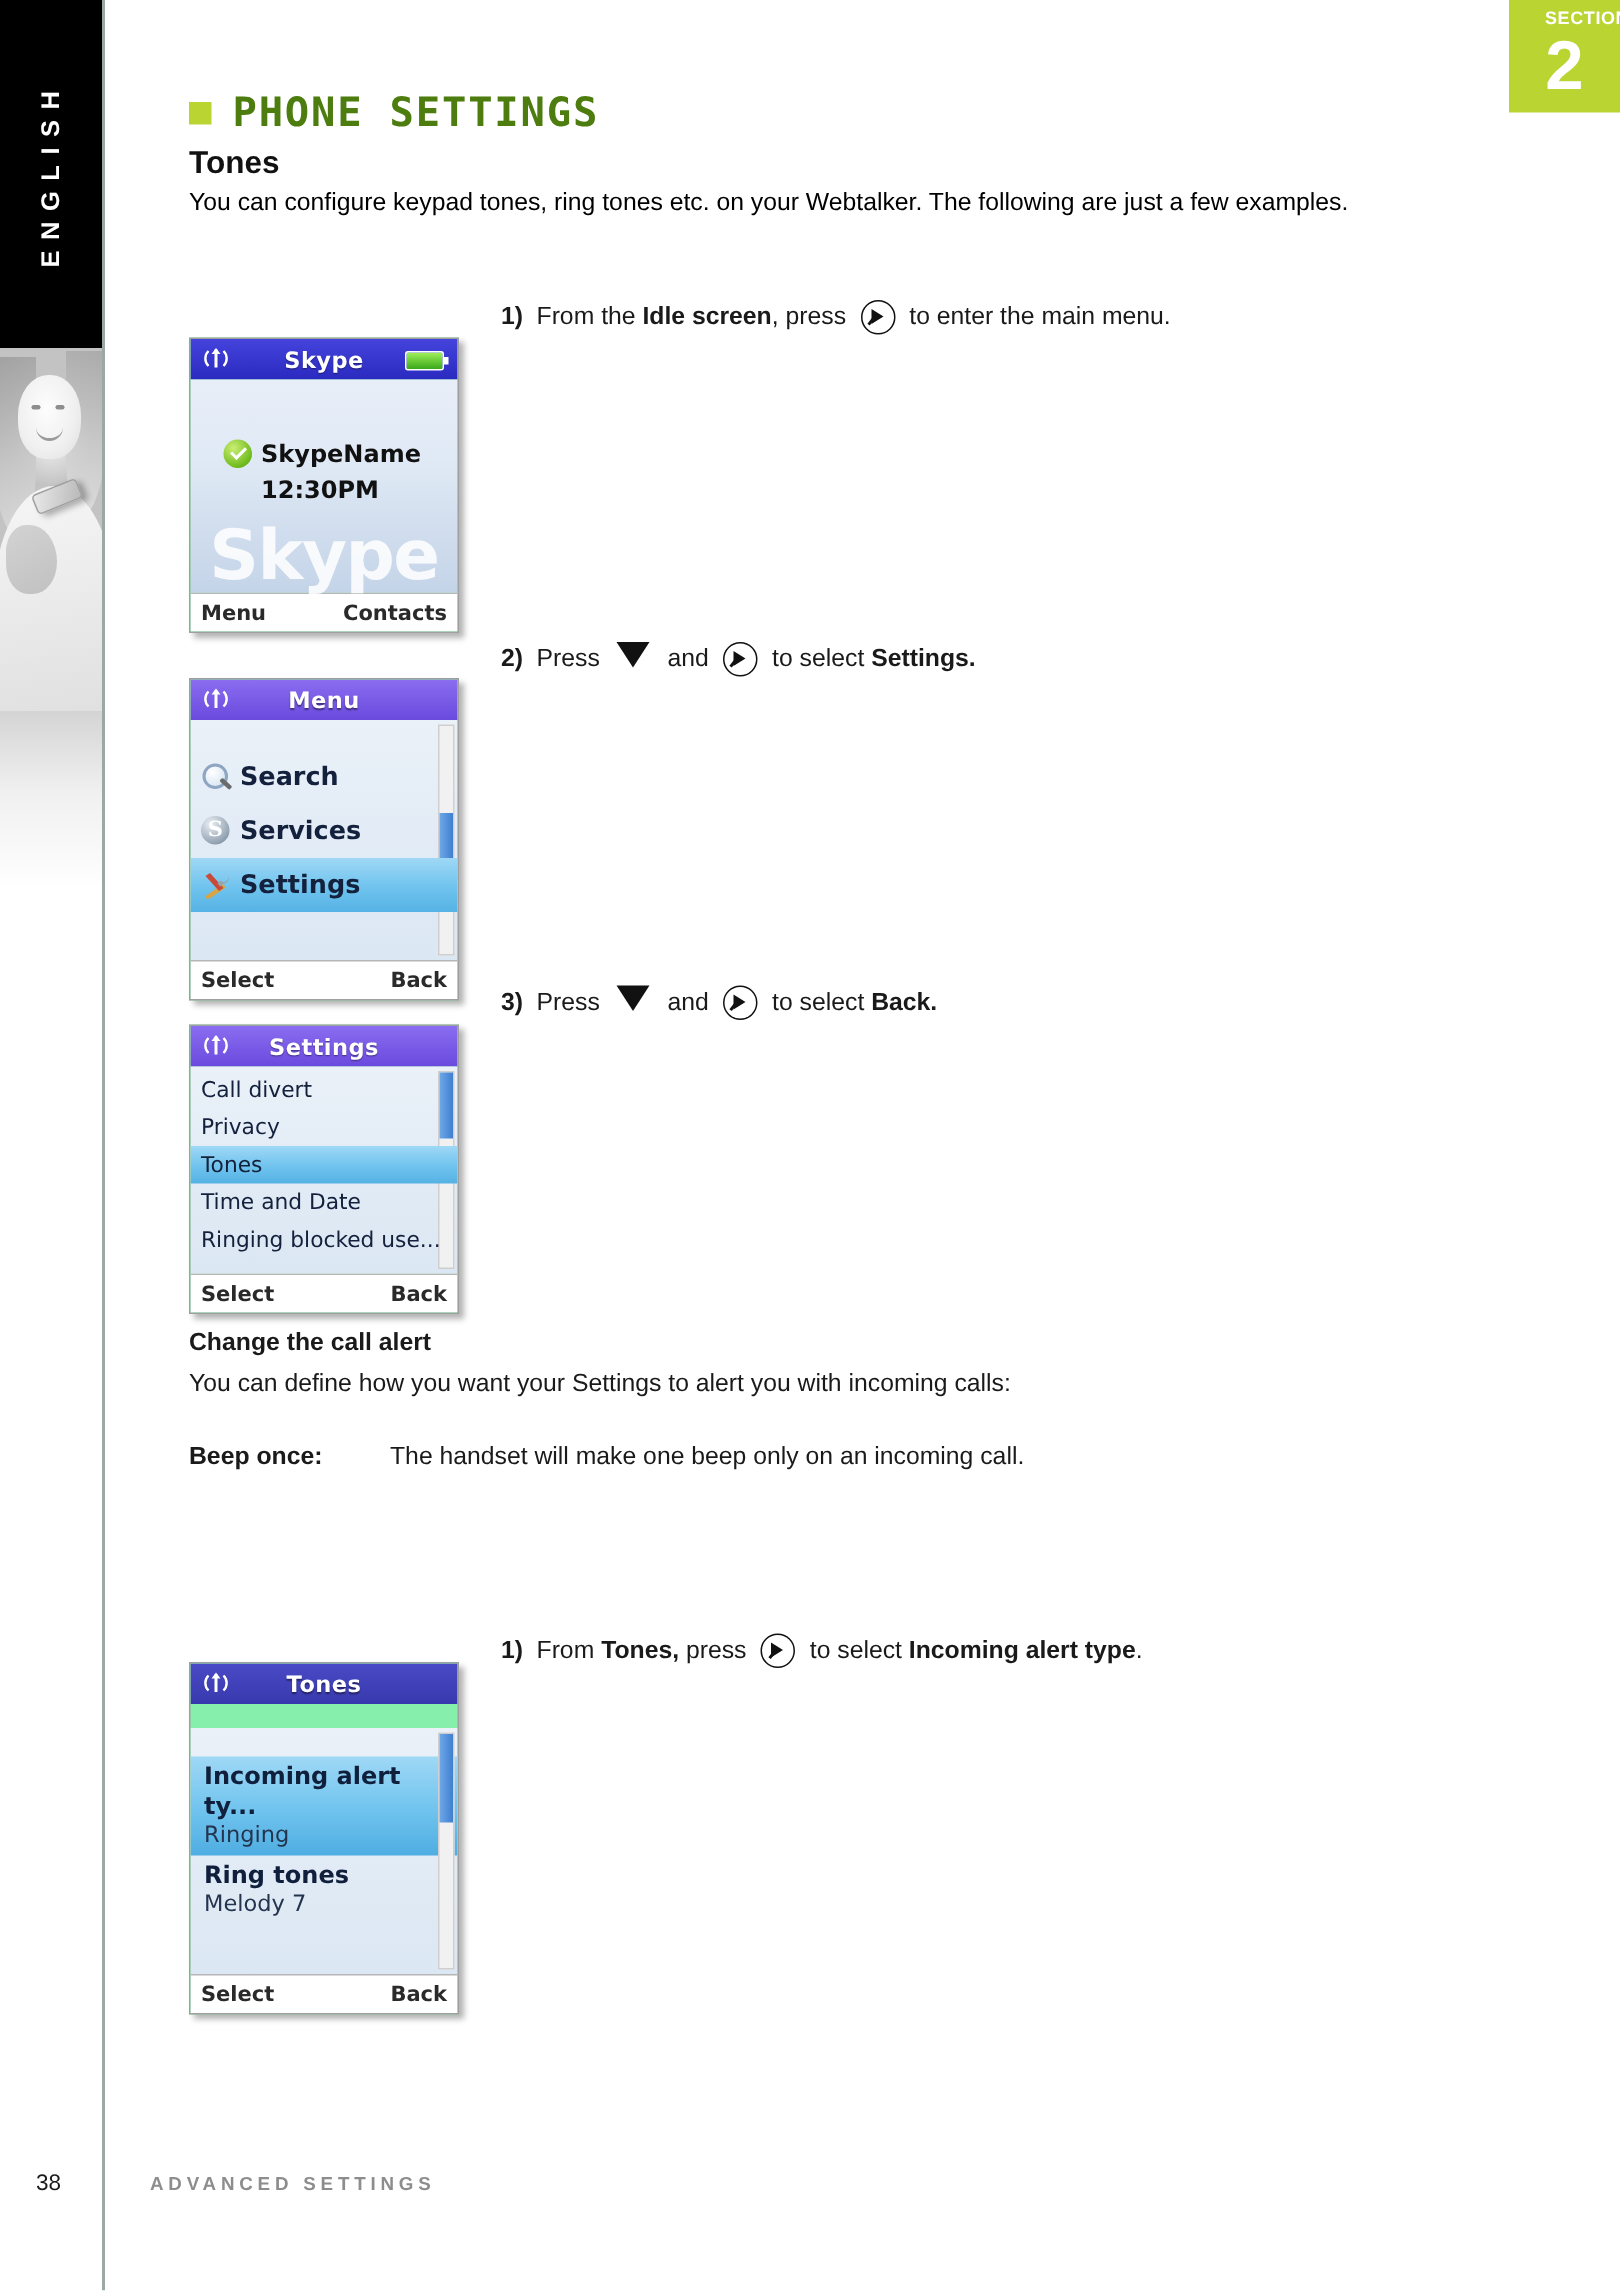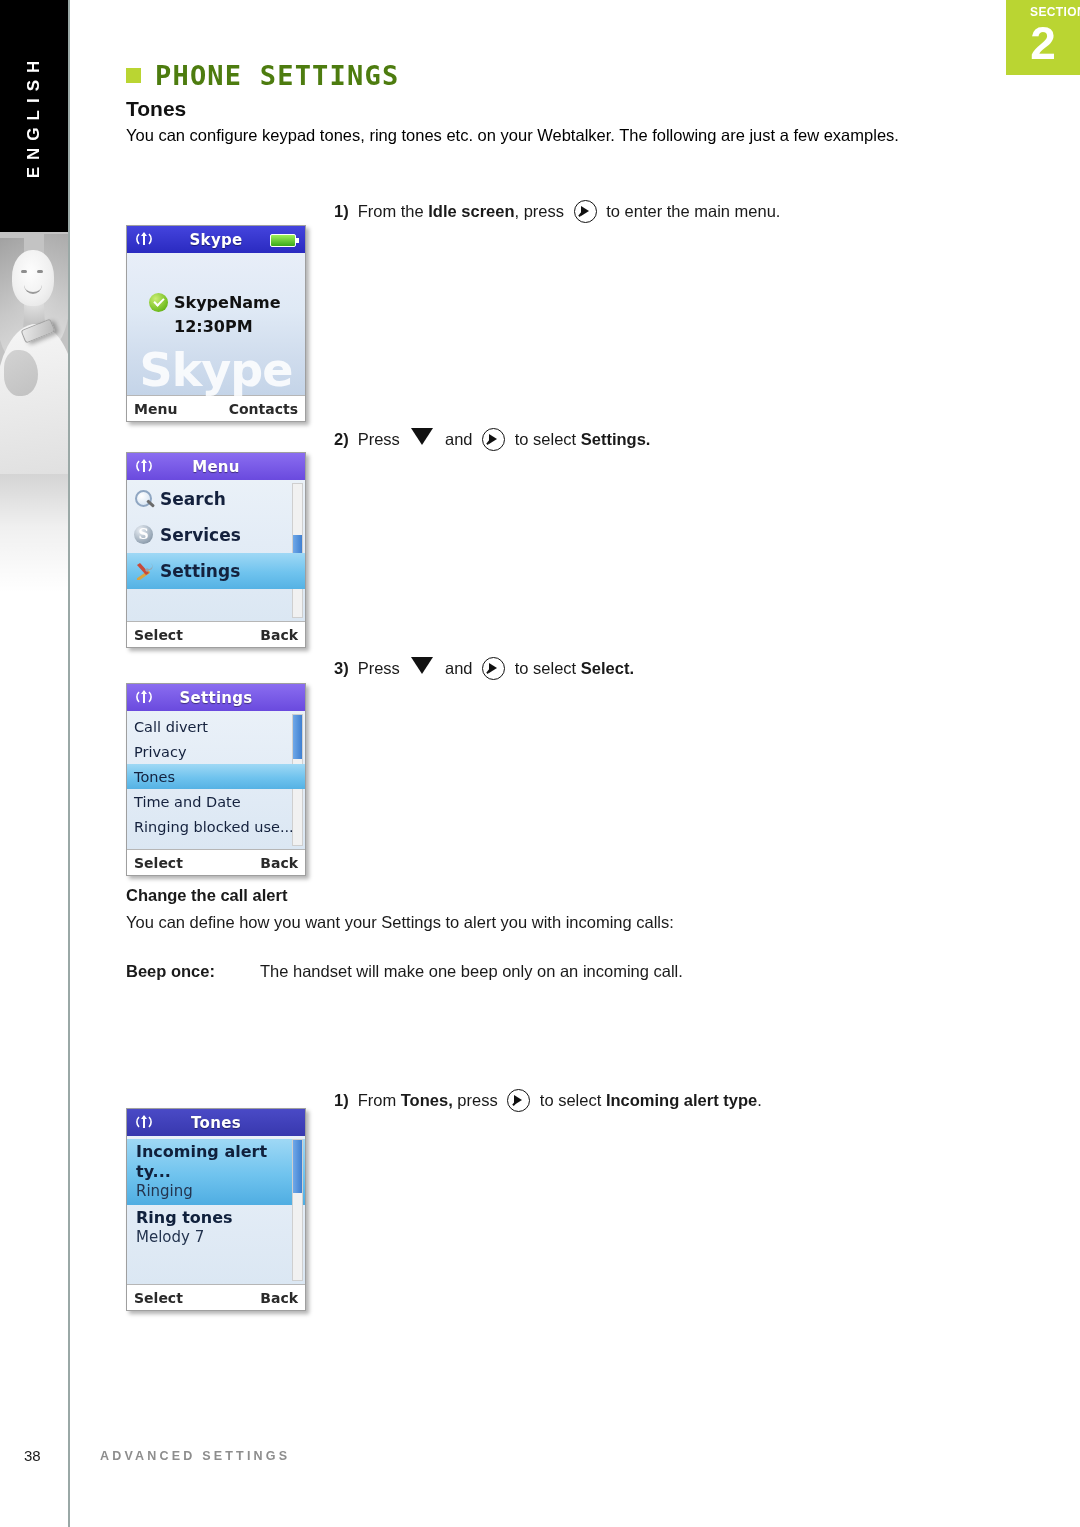--- a/index.html
+++ b/index.html
@@ -396,21 +396,21 @@
   .row-icon {
     width: 20px; height: 20px;
     margin-right: 6px;
     position: relative;
     flex: 0 0 auto;
   }
 
   
   #phone-menu { left: 0px; top: 452px; }
   #phone-menu .phone-header { background: linear-gradient(to bottom, #8a6df0, #6a4ade); }
-  #phone-menu .phone-body { height: 140px; padding-top: 1px; }
+  #phone-menu .phone-body { height: 140px; padding-top: 20px; }
   #phone-menu .list-row { height: 36px; font-size: 17px; font-weight: bold; }
   #phone-menu .scrollbar .thumb { top: 38%; height: 40%; }
 
   .icon-search {
     width: 13px; height: 13px;
     border: 2.4px solid #8fa6c2;
     border-radius: 50%;
     background: radial-gradient(circle at 35% 30%, #ffffff, #cfe0f0);
     position: absolute; left: 1px; top: 1px;
   }
@@ -434,21 +434,21 @@
   
   #phone-settings { left: 0px; top: 683px; }
   #phone-settings .phone-header { background: linear-gradient(to bottom, #8a6df0, #6a4ade); }
   #phone-settings .phone-body { height: 135px; padding-top: 3px; }
   #phone-settings .list-row { height: 25px; font-size: 14.5px; }
   #phone-settings .scrollbar .thumb { top: 0; height: 34%; }
 
   
   #phone-tones { left: 0px; top: 1108px; }
   #phone-tones .phone-header { background: linear-gradient(to bottom, #4a4ac6, #3838ae); }
-  #phone-tones .phone-body { height: 145px; padding-top: 3px; }
+  #phone-tones .phone-body { height: 145px; padding-top: 19px; margin-top: 16px; }
   #phone-tones .scrollbar .thumb { top: 0; height: 38%; }
   .tone-group { padding: 3px 7px 4px 9px; }
   .tone-group.selected {
     background: linear-gradient(to bottom, #9fd8f5 0%, #6fc3ee 55%, #4fadE2 100%);
   }
   .tone-label { font-size: 16px; font-weight: bold; color: #10203c; line-height: 20px; }
   .tone-value { font-size: 15px; color: #24344f; line-height: 19px; }
 
   
   #footer {
@@ -527,21 +527,21 @@
     <b>Settings.</b>
   </div>
 
   <div class="step" id="step3">
     <span class="num">3)</span>
     <span class="txt">Press </span>
     <span class="icon-down"></span>
     <span class="txt"> and </span>
     <span class="icon-nav"></span>
     <span class="txt"> to select </span>
-    <b>Select.</b>
+    <b>Back.</b>
   </div>
 
   <div id="alert-heading">Change the call alert</div>
   <div id="alert-intro">You can define how you want your Settings to alert you with incoming calls:</div>
   <table id="alert-table">
     <tbody>
     <tr>
       <td class="term">Beep once:</td>
       <td class="desc">The handset will make one beep only on an incoming call.</td>
     </tr>

